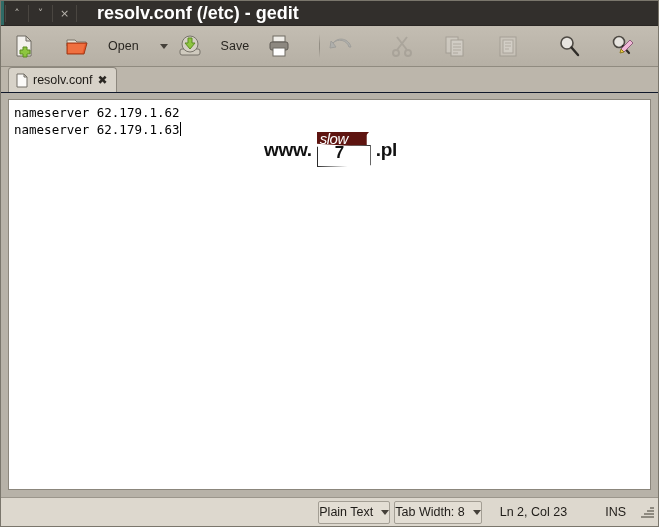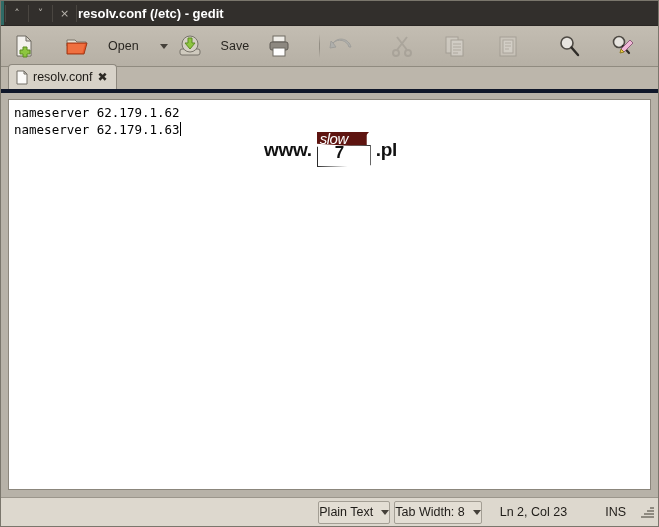--- a/index.html
+++ b/index.html
@@ -32,21 +32,21 @@
   .winbtn{
     width:24px;height:17px;
     display:flex;align-items:center;justify-content:center;
     color:#b9b5ae;font-size:11px;line-height:1;
     font-family:"DejaVu Sans", sans-serif;
     border-right:1px solid #4a4641;
     box-sizing:border-box;
   }
   .winbtn:first-child{border-left:1px solid #4a4641;}
   .title-text{
-    margin-left:1px;color:#ffffff;font-size:13px;font-weight:bold;
+    margin-left:20px;color:#ffffff;font-size:18px;font-weight:bold;
     white-space:nowrap;
   }
 
   
   .menubar{
     position:relative;
     height:23px;
     background:#3a3733;
     display:flex;align-items:center;
     padding-left:8px;
@@ -94,21 +94,21 @@
   .ico svg{display:block;width:24px;height:24px;}
   .disabled .ico{opacity:.38;}
 
   
   .tabbar{
     height:26px;
     background:#bcb6ab;
     display:flex;align-items:flex-end;
     padding-left:7px;
     box-sizing:border-box;
-    border-bottom:4px solid #0f172a;
+    border-bottom:1px solid #0f172a;
   }
   .tab{
     display:flex;align-items:center;gap:5px;
     height:25px;padding:0 8px 0 7px;
     background:#d7d2c8;
     border:1px solid #8d887e;border-bottom:none;
     border-radius:4px 4px 0 0;
     box-sizing:border-box;
   }
   .tab-title{font-size:12.5px;color:#1e1b17;white-space:nowrap;}

